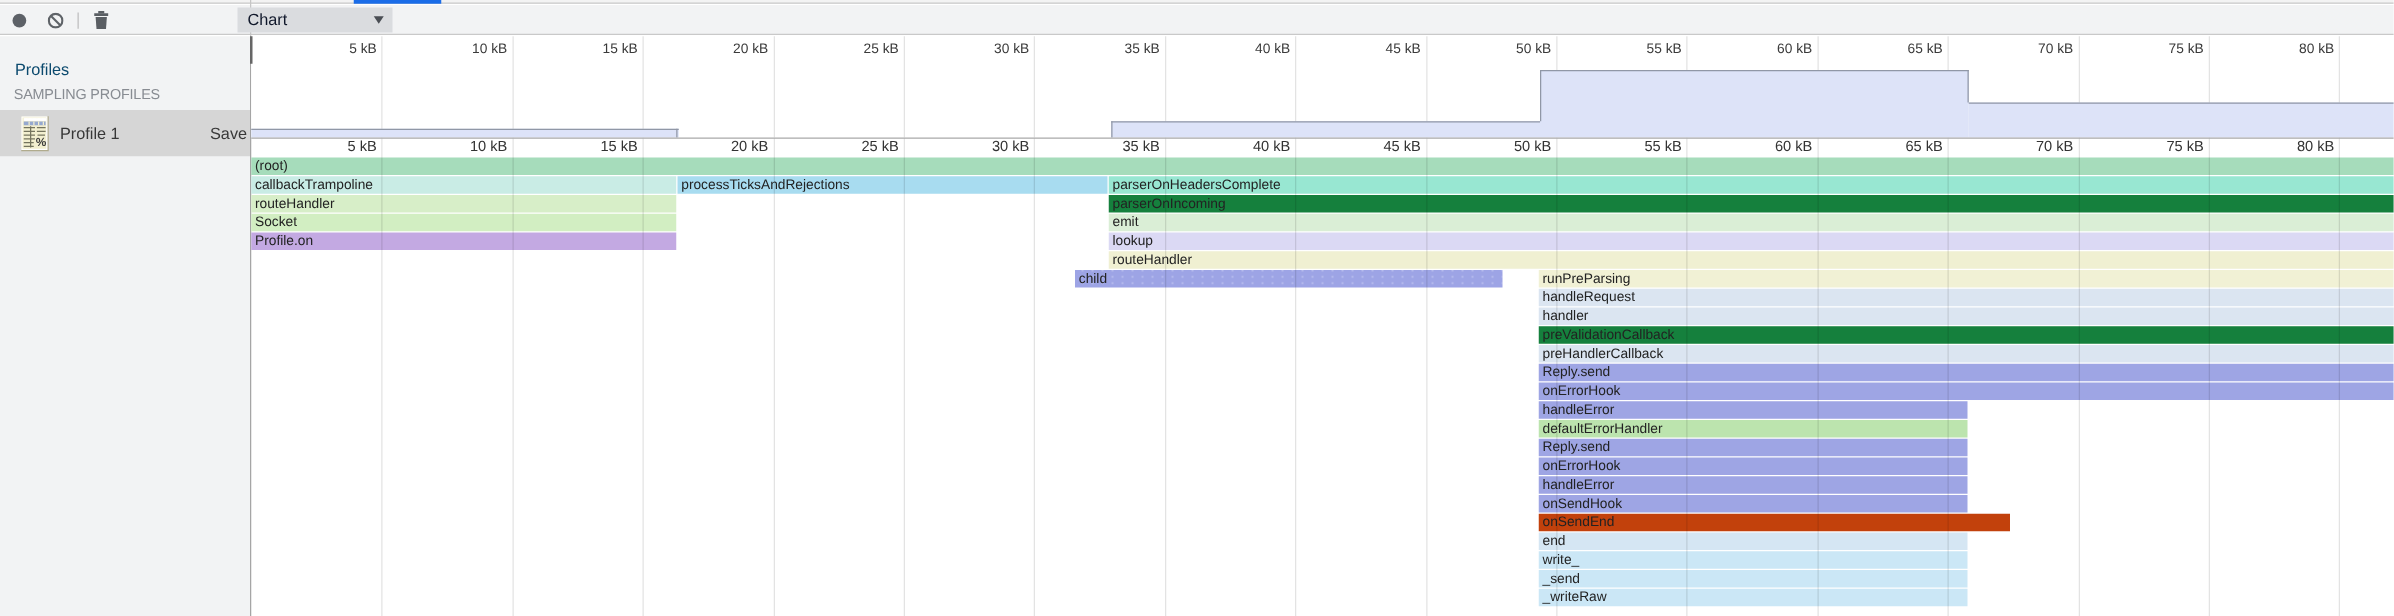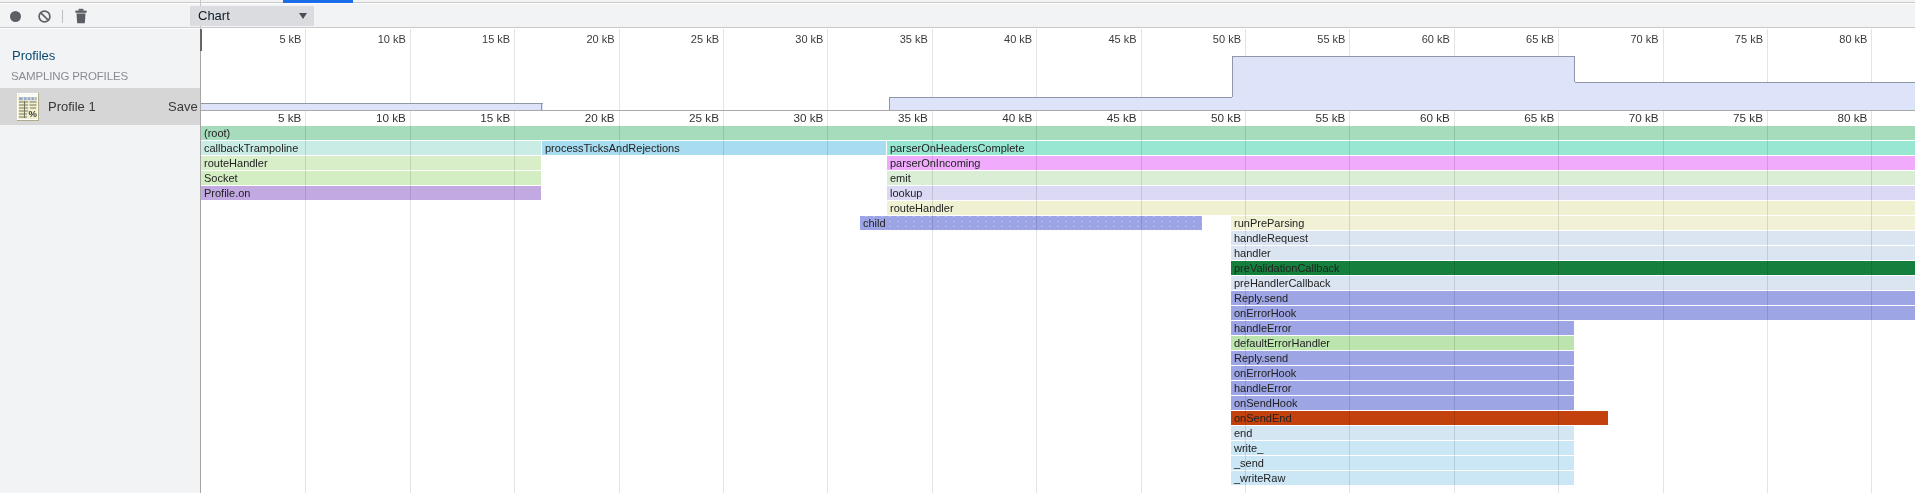--- a/index.html
+++ b/index.html
@@ -124,21 +124,21 @@
 <div class="lab2" style="right:465.2px;top:111px">60&nbsp;kB</div>
 <div class="lab2" style="right:360.8px;top:111px">65&nbsp;kB</div>
 <div class="lab2" style="right:256.4px;top:111px">70&nbsp;kB</div>
 <div class="lab2" style="right:152.0px;top:111px">75&nbsp;kB</div>
 <div class="lab2" style="right:47.6px;top:111px">80&nbsp;kB</div>
 <div class="bar" style="left:201px;top:126px;width:1714px;background-color:#a6dcbb;">(root)</div>
 <div class="bar" style="left:201px;top:141px;width:340px;background-color:#c9ece5;">callbackTrampoline</div>
 <div class="bar" style="left:542px;top:141px;width:344px;background-color:#a8dcf0;">processTicksAndRejections</div>
 <div class="bar" style="left:887px;top:141px;width:1028px;background-color:#98e7d2;">parserOnHeadersComplete</div>
 <div class="bar" style="left:201px;top:156px;width:340px;background-color:#d7eec8;">routeHandler</div>
-<div class="bar" style="left:887px;top:156px;width:1028px;background-color:#f0abfc;">parserOnIncoming</div>
+<div class="bar" style="left:887px;top:156px;width:1028px;background-color:#15803d;">parserOnIncoming</div>
 <div class="bar" style="left:201px;top:171px;width:340px;background-color:#d2eec2;">Socket</div>
 <div class="bar" style="left:887px;top:171px;width:1028px;background-color:#daeed6;">emit</div>
 <div class="bar" style="left:201px;top:186px;width:340px;background-color:#c3a9e2;">Profile.on</div>
 <div class="bar" style="left:887px;top:186px;width:1028px;background-color:#dbd9f4;">lookup</div>
 <div class="bar" style="left:887px;top:201px;width:1028px;background-color:#f0f0d2;">routeHandler</div>
 <div class="bar" style="left:860px;top:216px;width:342px;background-color:#9da4e5;background-image:radial-gradient(circle,rgba(248,250,255,0.3) 0.7px,transparent 0.9px);background-size:8px 5px;background-position:2px 3px;">child</div>
 <div class="bar" style="left:1231px;top:216px;width:684px;background-color:#f1f1d5;">runPreParsing</div>
 <div class="bar" style="left:1231px;top:231px;width:684px;background-color:#dbe5f1;">handleRequest</div>
 <div class="bar" style="left:1231px;top:246px;width:700px;background-color:#dbe5f1;">handler</div>
 <div class="bar" style="left:1231px;top:261px;width:684px;background-color:#15803d;">preValidationCallback</div>

